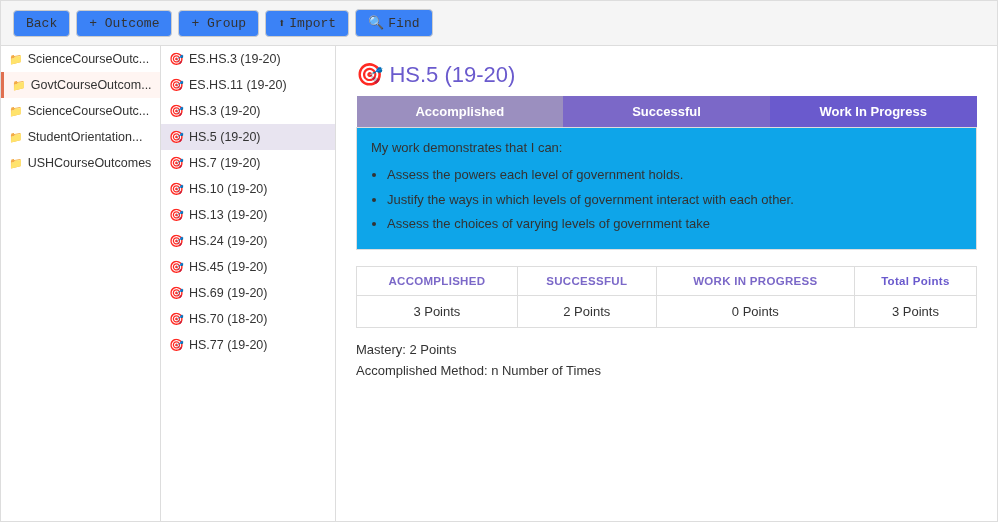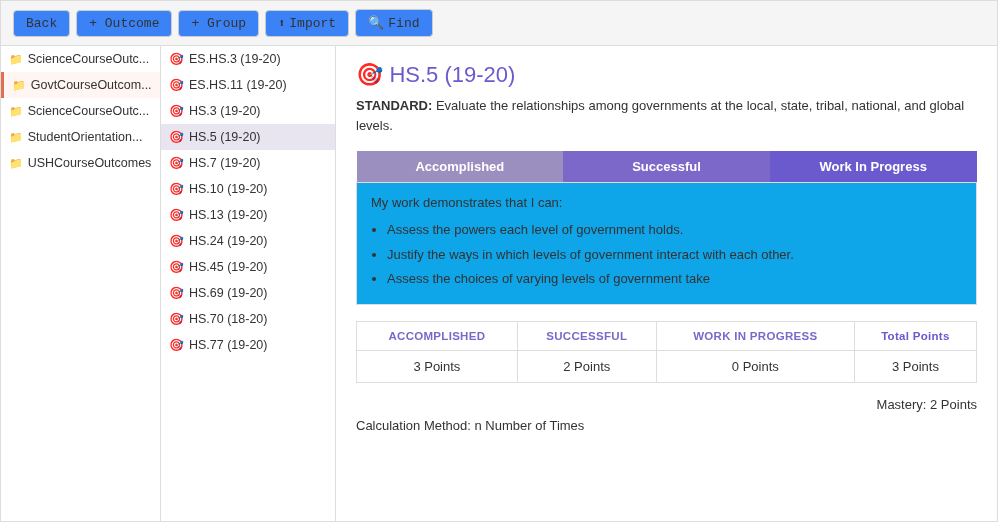--- a/index.html
+++ b/index.html
@@ -41,21 +41,21 @@
     .rubric-cell { padding: 10px 14px; background: #0ea5e9; font-size: 13px; line-height: 1.6; }
     .rubric-cell ul { margin-left: 16px; }
     .rubric-cell li { margin-bottom: 4px; }
 
     
     .points-table { width: 100%; border-collapse: collapse; border: 1px solid #ddd; margin-bottom: 14px; }
     .points-table th { padding: 8px 10px; font-size: 11.5px; font-weight: 600; text-align: center; border: 1px solid #ddd; color: #7b68c8; background: #fff; letter-spacing: 0.3px; }
     .points-table th.total { color: #6a5acd; font-weight: 700; }
     .points-table td { padding: 8px 10px; text-align: center; font-size: 13px; border: 1px solid #ddd; }
 
-    .mastery-text { font-size: 13px; color: #333; margin-bottom: 6px; text-align: right; }
+    .mastery-text { font-size: 13px; color: #333; margin-bottom: 6px; }
     .calc-text { font-size: 13px; color: #333; }
   </style>
 </head>
 <body>
 
 <div class="app-container">
 
   <div class="toolbar">
     <button class="toolbar-btn">
       <span>Back</span>
@@ -149,24 +149,20 @@
       <div class="standard-item">
         <span class="std-icon">🎯</span>
         <span>HS.77 (19-20)</span>
       </div>
     </div>
 
     <div class="detail-panel">
       <div class="detail-title">
         <span>🎯</span>
         <span>HS.5 (19-20)</span>
-      </div>
-      <div class="detail-standard">
-        <strong>STANDARD:</strong>
-        <span>Evaluate the relationships among governments at the local, state, tribal, national, and global levels.</span>
       </div>
 
       <table class="rubric-table">
         <thead>
           <tr>
             <th class="accomplished" style="width:33%;">Accomplished</th>
             <th class="successful" style="width:33%;">Successful</th>
             <th class="work-in-progress" style="width:33%;">
               <span>Work In Progress</span>
             </th>
@@ -205,18 +201,18 @@
             <td>3 Points</td>
           </tr>
         </tbody>
       </table>
 
       <div class="mastery-text">
         <span>Mastery:</span>
         <span>2 Points</span>
       </div>
       <div class="calc-text">
-        <span>Calculation Method:</span>
+        <span>Accomplished Method:</span>
         <span>n Number of Times</span>
       </div>
     </div>
   </div>
 </div>
 
 </body></html>

